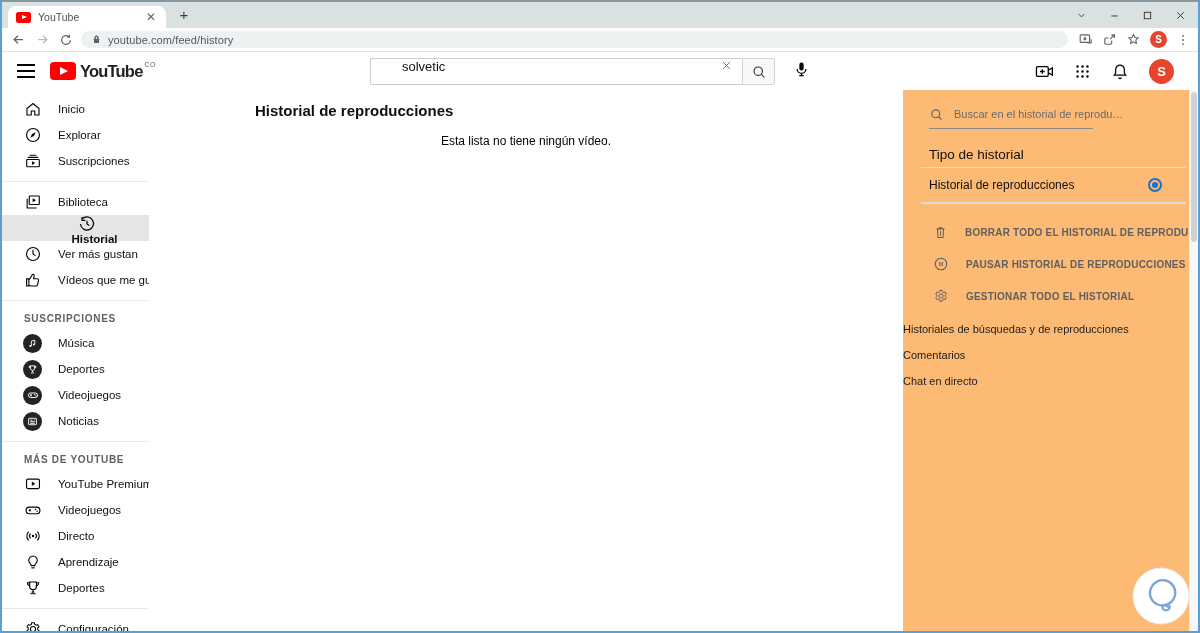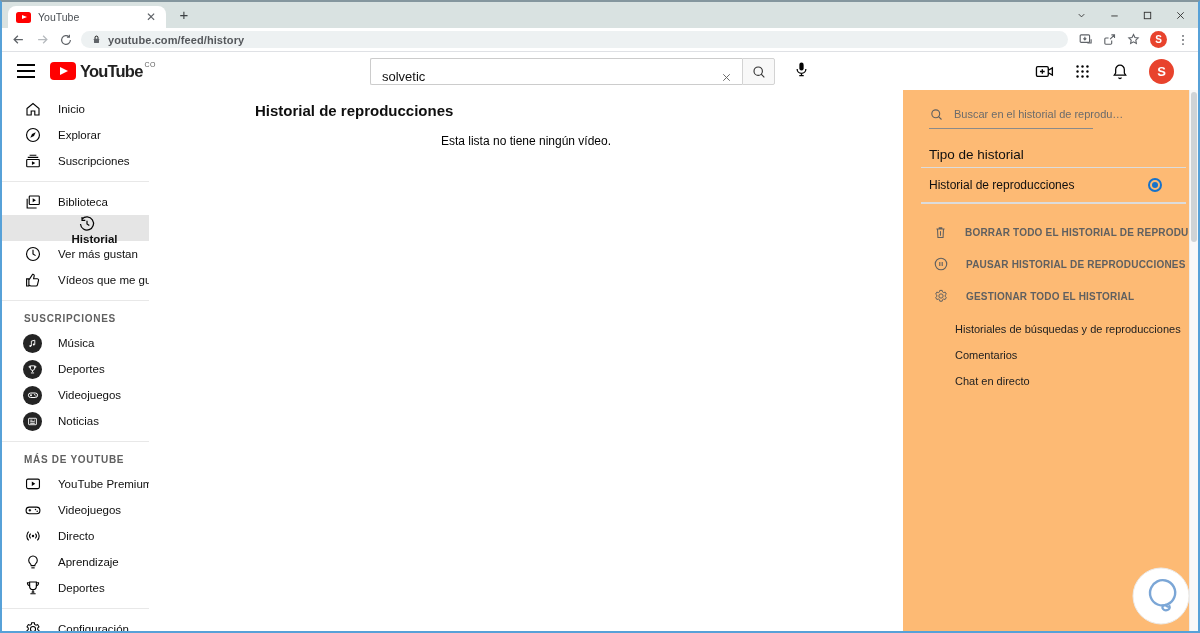--- a/index.html
+++ b/index.html
@@ -14,34 +14,34 @@
   .tab-fav:before{content:"";position:absolute;left:5.5px;top:3px;border-left:5px solid #fff;border-top:2.8px solid transparent;border-bottom:2.8px solid transparent;}
   .tab-title{font-size:10.5px;color:#4a4f54;margin-left:7px;flex:1;white-space:nowrap;overflow:hidden;}
   .tab-x{color:#5f6368;font-size:12px;line-height:1;padding:2px;cursor:default;}
   .newtab{position:absolute;left:172px;top:3px;width:20px;height:20px;color:#3c4043;font-size:15px;line-height:20px;text-align:center;}
   .winctl{position:absolute;right:4px;top:0;height:26px;display:flex;align-items:center;gap:22px;padding-right:8px;color:#333;}
   
   .toolbar{position:relative;height:24px;background:#fff;border-bottom:1px solid #dfe1e5;display:flex;align-items:center;box-sizing:border-box;}
   .nav-ic{margin-left:9px;color:#5f6368;}
   .nav-ic.dis{color:#b6babe;}
   .addr{flex:1;height:17px;margin:0 10px 0 8px;background:#edf1f2;border-radius:9px;display:flex;align-items:center;padding:0 10px;box-sizing:border-box;max-width:1000px;}
-  .addr-url{font-size:11px;color:#55585c;margin-left:6px;letter-spacing:.1px;font-weight:bold;}
+  .addr-url{font-size:11px;color:#55585c;margin-left:6px;letter-spacing:.1px;}
   .tb-right{display:flex;align-items:center;gap:9px;padding-right:8px;color:#5f6368;}
   .tb-avatar{width:17px;height:17px;border-radius:50%;background:#e8432d;color:#fff;font-size:10px;font-weight:bold;display:flex;align-items:center;justify-content:center;}
   
   .ythead{position:relative;height:38px;background:#fff;}
   .burger{position:absolute;left:15px;top:12px;width:18px;height:14px;display:flex;flex-direction:column;justify-content:space-between;}
   .burger i{height:1.6px;background:#030303;display:block;}
   .logo{position:absolute;left:48px;top:8px;display:flex;align-items:flex-start;}
   .logo-ic{width:26px;height:18px;background:#f00;border-radius:4px;position:relative;margin-top:2px;}
   .logo-ic:before{content:"";position:absolute;left:10px;top:5px;border-left:8px solid #fff;border-top:4.5px solid transparent;border-bottom:4.5px solid transparent;}
   .logo-word{font-size:16.5px;font-weight:bold;letter-spacing:-0.8px;color:#212121;margin-left:4px;line-height:22px;}
   .logo-cc{font-size:7px;color:#606060;margin-left:2px;margin-top:1px;letter-spacing:.5px;}
   .ysearch{position:absolute;left:368px;top:5px;display:flex;align-items:center;height:29px;}
-  .ysearch-box{width:372px;height:27px;border:1px solid #ccc;border-right:none;border-radius:2px 0 0 2px;display:flex;align-items:flex-end;box-sizing:border-box;background:#fff;}
+  .ysearch-box{width:372px;height:27px;border:1px solid #ccc;border-right:none;border-radius:2px 0 0 2px;display:flex;align-items:flex-start;box-sizing:border-box;background:#fff;padding-left:20px;}
   .ysearch-box input{border:none;outline:none;flex:1;font-size:13px;color:#111;padding:0 0 0 11px;font-family:inherit;background:transparent;}
   .ysearch-clear{color:#606060;padding:0 9px;}
   .ysearch-btn{width:33px;height:27px;border:1px solid #d3d3d3;background:#f8f8f8;border-radius:0 2px 2px 0;display:flex;align-items:center;justify-content:center;color:#333;box-sizing:border-box;}
   .ymic{position:absolute;left:790px;top:8px;color:#030303;}
   .yright{position:absolute;right:24px;top:7px;display:flex;align-items:center;gap:19px;color:#030303;}
   .yavatar{width:25px;height:25px;border-radius:50%;background:#e8432d;color:#fff;font-size:13px;font-weight:bold;display:flex;align-items:center;justify-content:center;}
   
   .page{position:relative;height:541px;background:#fff;overflow:hidden;}
   
   .sidebar{position:absolute;left:0;top:0;width:147px;bottom:0;background:#fff;padding-top:6px;box-sizing:border-box;overflow:hidden;}
@@ -66,21 +66,21 @@
   .p-opt{height:34px;display:flex;align-items:center;justify-content:space-between;padding:0 28px 0 26px;}
   .p-opt-lab{font-size:12px;color:#0f0f0f;}
   .radio{width:14px;height:14px;border-radius:50%;box-sizing:border-box;position:relative;}
   .radio.on{border:2px solid #1672ca;}
   .radio.on:before{content:"";position:absolute;left:2px;top:2px;width:6px;height:6px;border-radius:50%;background:#1672ca;}
   .radio.off{border:2px solid #222;}
   .p-action{height:32px;display:flex;align-items:center;padding-left:30px;color:#606060;}
   .p-action .a-lab{font-size:10px;font-weight:bold;letter-spacing:.2px;margin-left:17px;white-space:nowrap;}
   .p-actions{margin-top:12px;}
   .p-links{margin-top:4px;}
-  .p-link{height:26px;line-height:26px;padding-left:52px;font-size:11px;color:#212121;white-space:nowrap;}
+  .p-link{height:26px;line-height:26px;font-size:11px;color:#212121;white-space:nowrap;}
   
   .scrollbar{position:absolute;right:0;top:0;bottom:0;width:8px;background:#f8f8f8;border-left:1px solid #ececec;}
   .scroll-thumb{position:absolute;right:1px;top:2px;width:6px;height:150px;background:#cfd3d6;border-radius:3px;}
   .watermark{position:absolute;left:1130px;top:477px;width:58px;height:58px;}
 </style>
 </head>
 <body>
 
 <div class="window">
 

